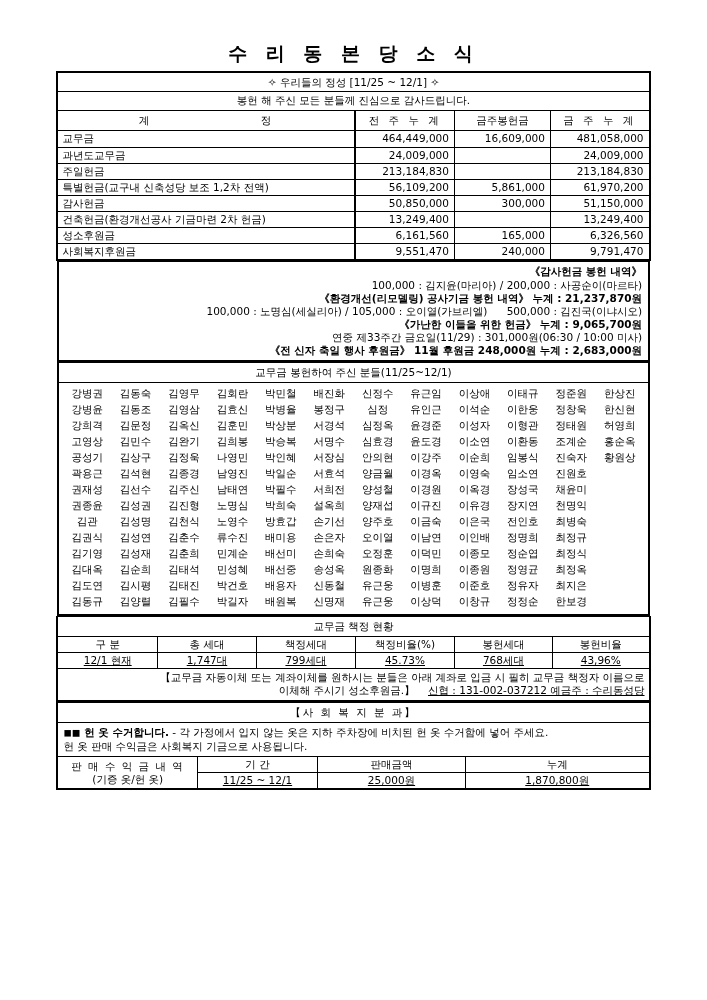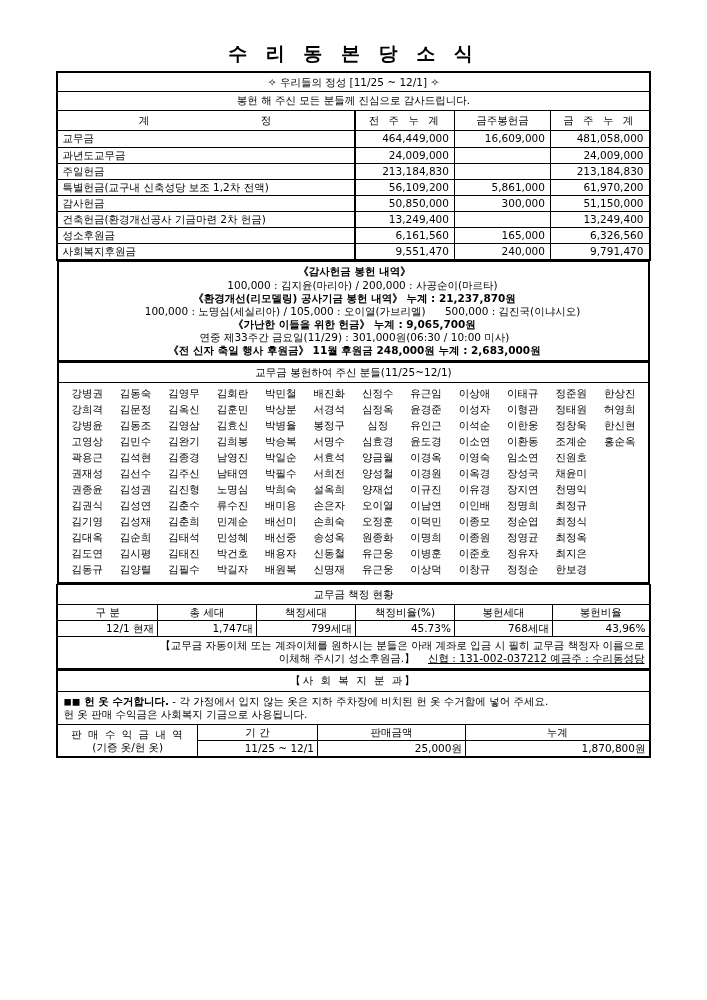--- a/index.html
+++ b/index.html
@@ -86,21 +86,21 @@
   .item-name { text-align: left; padding-left: 4px !important; font-size: 10.5px; }
   .num { text-align: right; padding-right: 5px !important; font-size: 10.5px; }
 
   .thickleft { border-left: 2px solid #000 !important; }
 
   
   .notes {
     padding: 3px 6px 3px 8px !important;
     font-size: 10.5px;
     line-height: 1.55;
-    text-align: center;
+    text-align: right;
   }
   .notes .ln { white-space: nowrap; }
   .notes .hd { font-weight: bold; }
   .notes .ind { padding-left: 16px; display: inline-block; }
   .notes .amt { font-weight: bold; }
 
   
   .names-title {
     text-align: center;
     font-weight: bold;
@@ -123,21 +123,21 @@
   }
 
   
   .sec-title {
     text-align: center;
     font-weight: bold;
     font-size: 11.5px;
     padding: 3px 0 !important;
   }
   .hdr-c { text-align:center; font-size: 11px; }
-  .val-c { text-align:right; font-size: 11px; }
+  .val-c { text-align:center; font-size: 11px; text-decoration: underline; }
   .accnote {
     font-size: 10.5px;
     line-height: 1.5;
     padding: 2px 4px 3px 4px !important;
     text-align: right;
   }
   .u { text-decoration: underline; }
 
   .welfare-title {
     text-align: center;
@@ -276,62 +276,76 @@
                 <td>박민철</td>
                 <td>배진화</td>
                 <td>신정수</td>
                 <td>유근임</td>
                 <td>이상애</td>
                 <td>이태규</td>
                 <td>정준원</td>
                 <td>한상진</td>
               </tr>
               <tr>
+                <td>강병윤</td>
+                <td>김동조</td>
+                <td>김영삼</td>
+                <td>김효신</td>
+                <td>박병율</td>
+                <td>봉정구</td>
+                <td>심정</td>
+                <td>유인근</td>
+                <td>이석순</td>
+                <td>이한웅</td>
+                <td>정창욱</td>
+                <td>한신현</td>
+              </tr>
+              <tr>
                 <td>강희격</td>
                 <td>김문정</td>
                 <td>김옥신</td>
                 <td>김훈민</td>
                 <td>박상분</td>
                 <td>서경석</td>
                 <td>심정옥</td>
                 <td>윤경준</td>
                 <td>이성자</td>
                 <td>이형관</td>
                 <td>정태원</td>
                 <td>허영희</td>
               </tr>
               <tr>
-                <td>강병윤</td>
-                <td>김동조</td>
-                <td>김영삼</td>
-                <td>김효신</td>
-                <td>박병율</td>
-                <td>봉정구</td>
-                <td>심정</td>
-                <td>유인근</td>
-                <td>이석순</td>
-                <td>이한웅</td>
-                <td>정창욱</td>
-                <td>한신현</td>
-              </tr>
-              <tr>
                 <td>고영상</td>
                 <td>김민수</td>
                 <td>김완기</td>
                 <td>김희봉</td>
                 <td>박승복</td>
                 <td>서명수</td>
                 <td>심효경</td>
                 <td>윤도경</td>
                 <td>이소연</td>
                 <td>이환동</td>
                 <td>조계순</td>
                 <td>홍순옥</td>
               </tr>
               <tr>
+                <td>공성기</td>
+                <td>김상구</td>
+                <td>김정욱</td>
+                <td>나영민</td>
+                <td>박인혜</td>
+                <td>서장심</td>
+                <td>안의현</td>
+                <td>이강주</td>
+                <td>이순희</td>
+                <td>임봉식</td>
+                <td>진숙자</td>
+                <td>황원상</td>
+              </tr>
+              <tr>
                 <td>곽용근</td>
                 <td>김석현</td>
                 <td>김종경</td>
                 <td>남영진</td>
                 <td>박일순</td>
                 <td>서효석</td>
                 <td>양금월</td>
                 <td>이경옥</td>
                 <td>이영숙</td>
                 <td>임소연</td>
@@ -360,20 +374,34 @@
                 <td>박희숙</td>
                 <td>설옥희</td>
                 <td>양재섭</td>
                 <td>이규진</td>
                 <td>이유경</td>
                 <td>장지연</td>
                 <td>천명익</td>
                 <td></td>
               </tr>
               <tr>
+                <td>김관</td>
+                <td>김성명</td>
+                <td>김천식</td>
+                <td>노영수</td>
+                <td>방효갑</td>
+                <td>손기선</td>
+                <td>양주호</td>
+                <td>이금숙</td>
+                <td>이은국</td>
+                <td>전인호</td>
+                <td>최병숙</td>
+                <td></td>
+              </tr>
+              <tr>
                 <td>김권식</td>
                 <td>김성연</td>
                 <td>김춘수</td>
                 <td>류수진</td>
                 <td>배미용</td>
                 <td>손은자</td>
                 <td>오이열</td>
                 <td>이남연</td>
                 <td>이인배</td>
                 <td>정명희</td>

